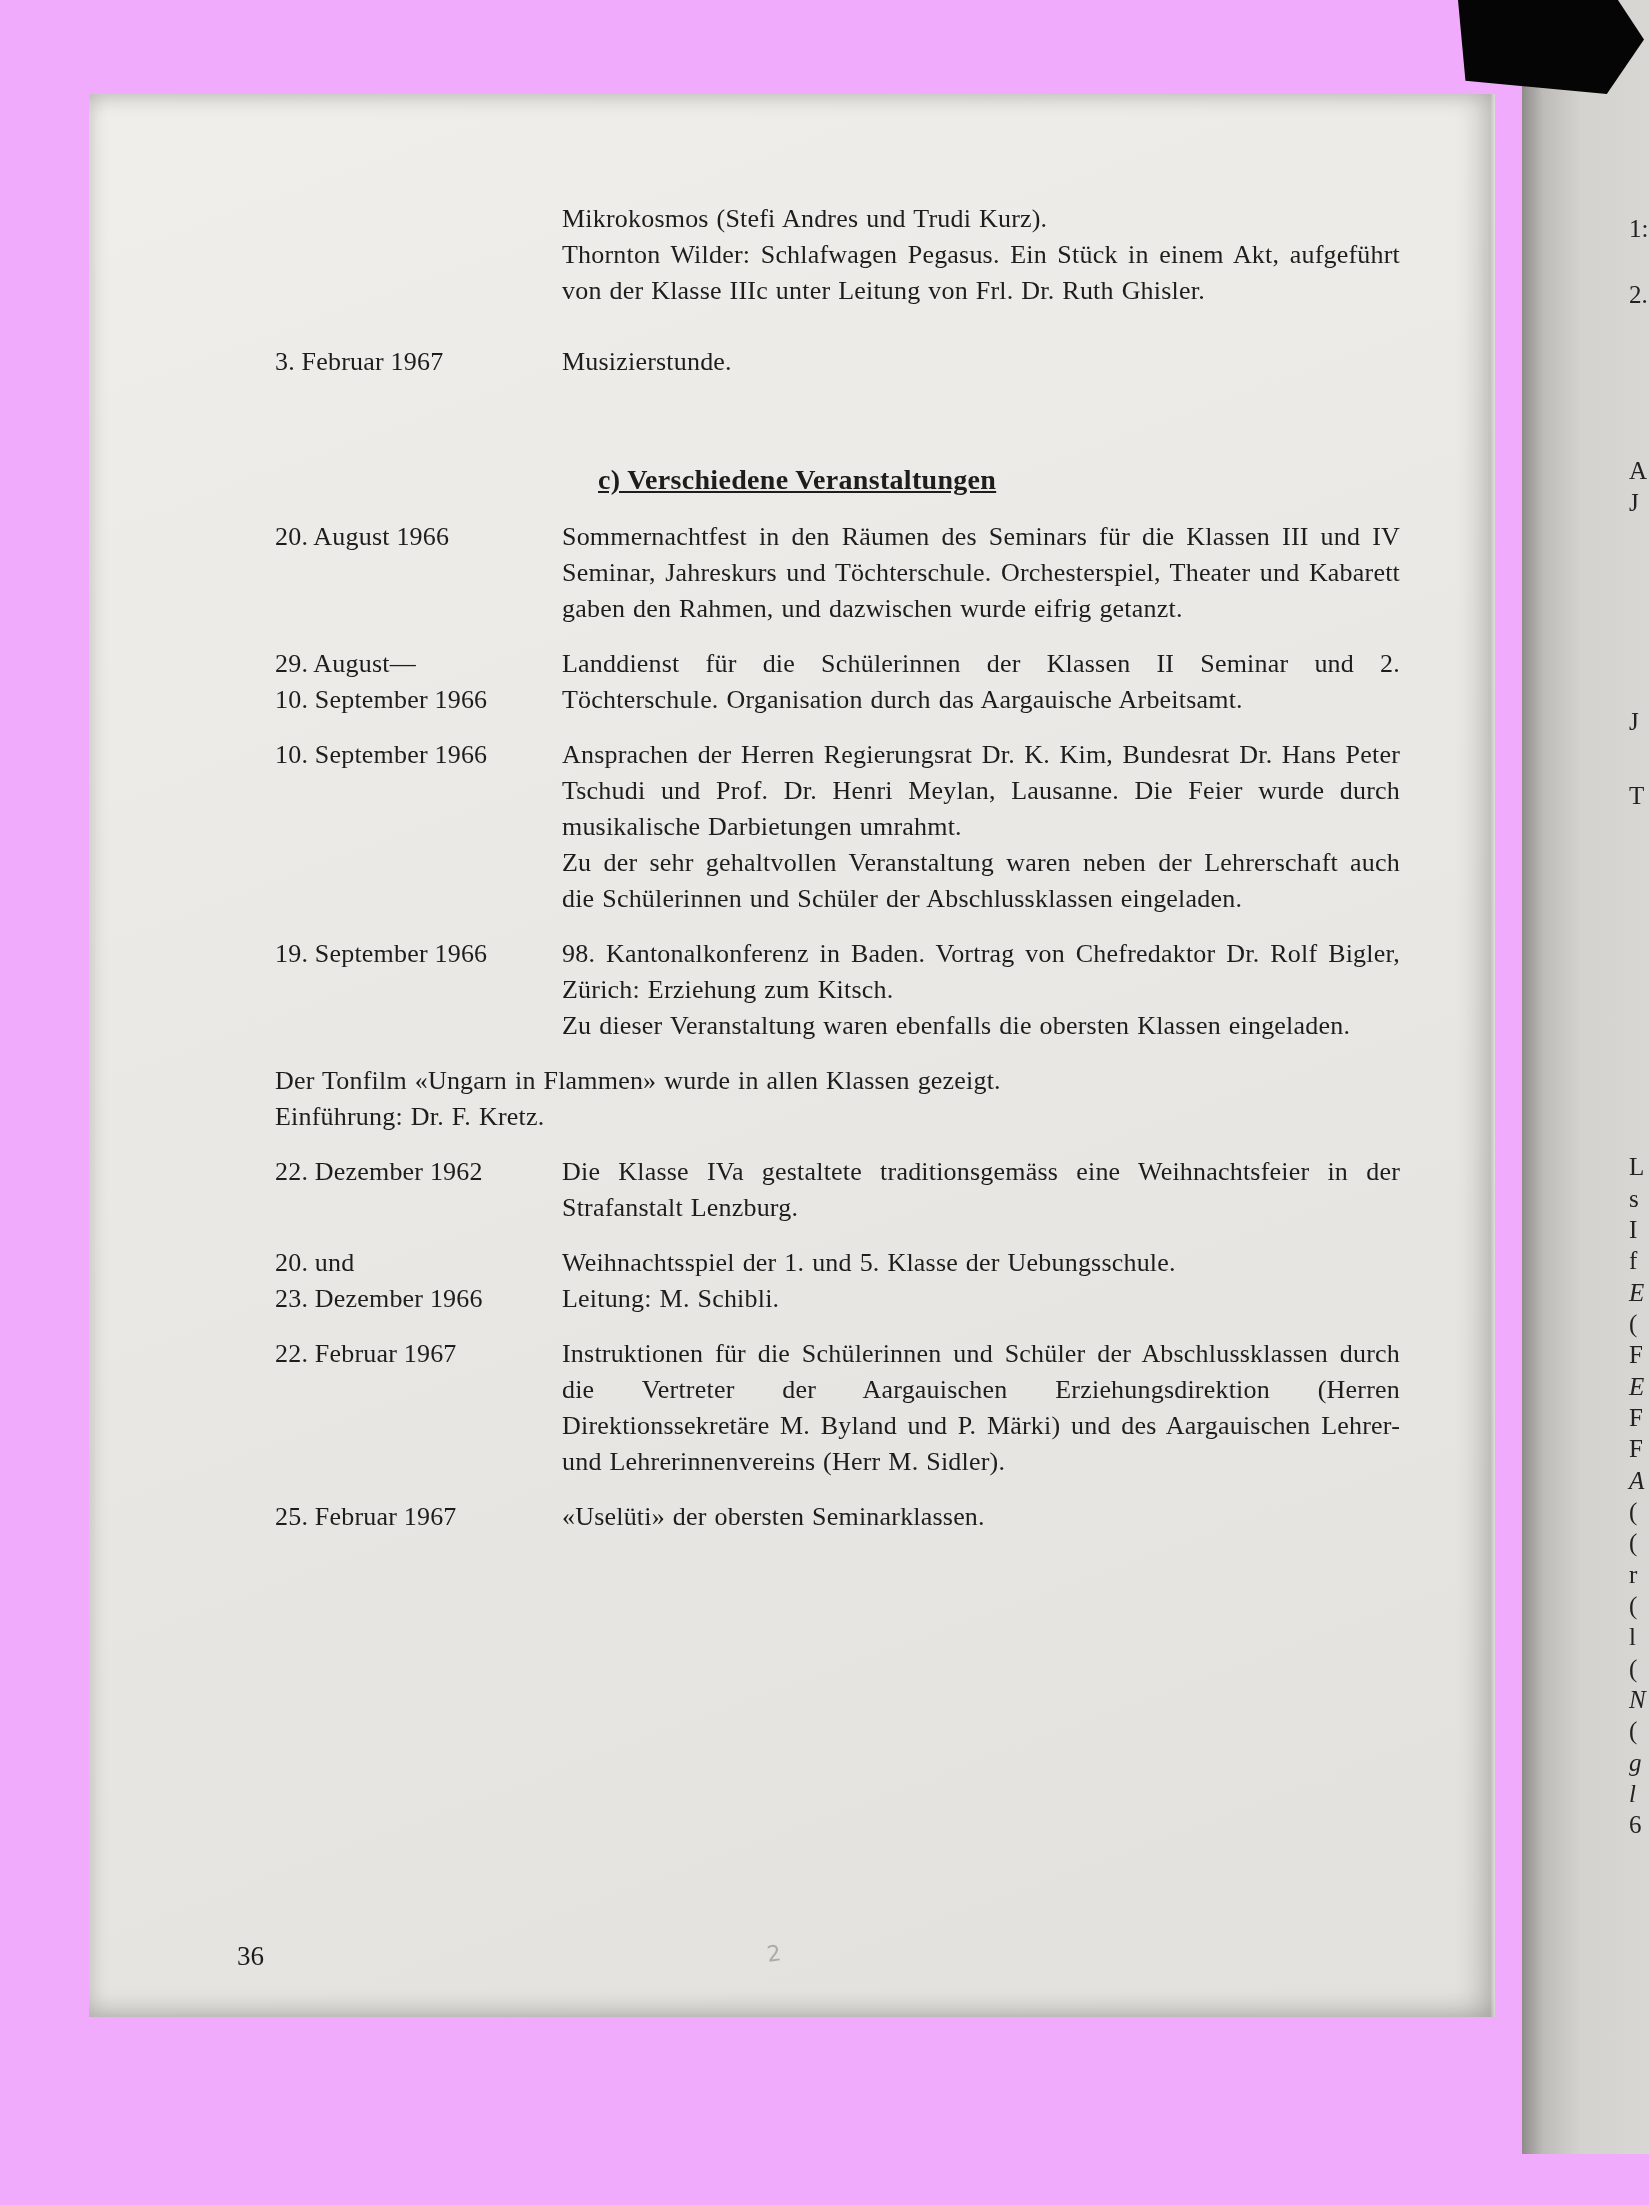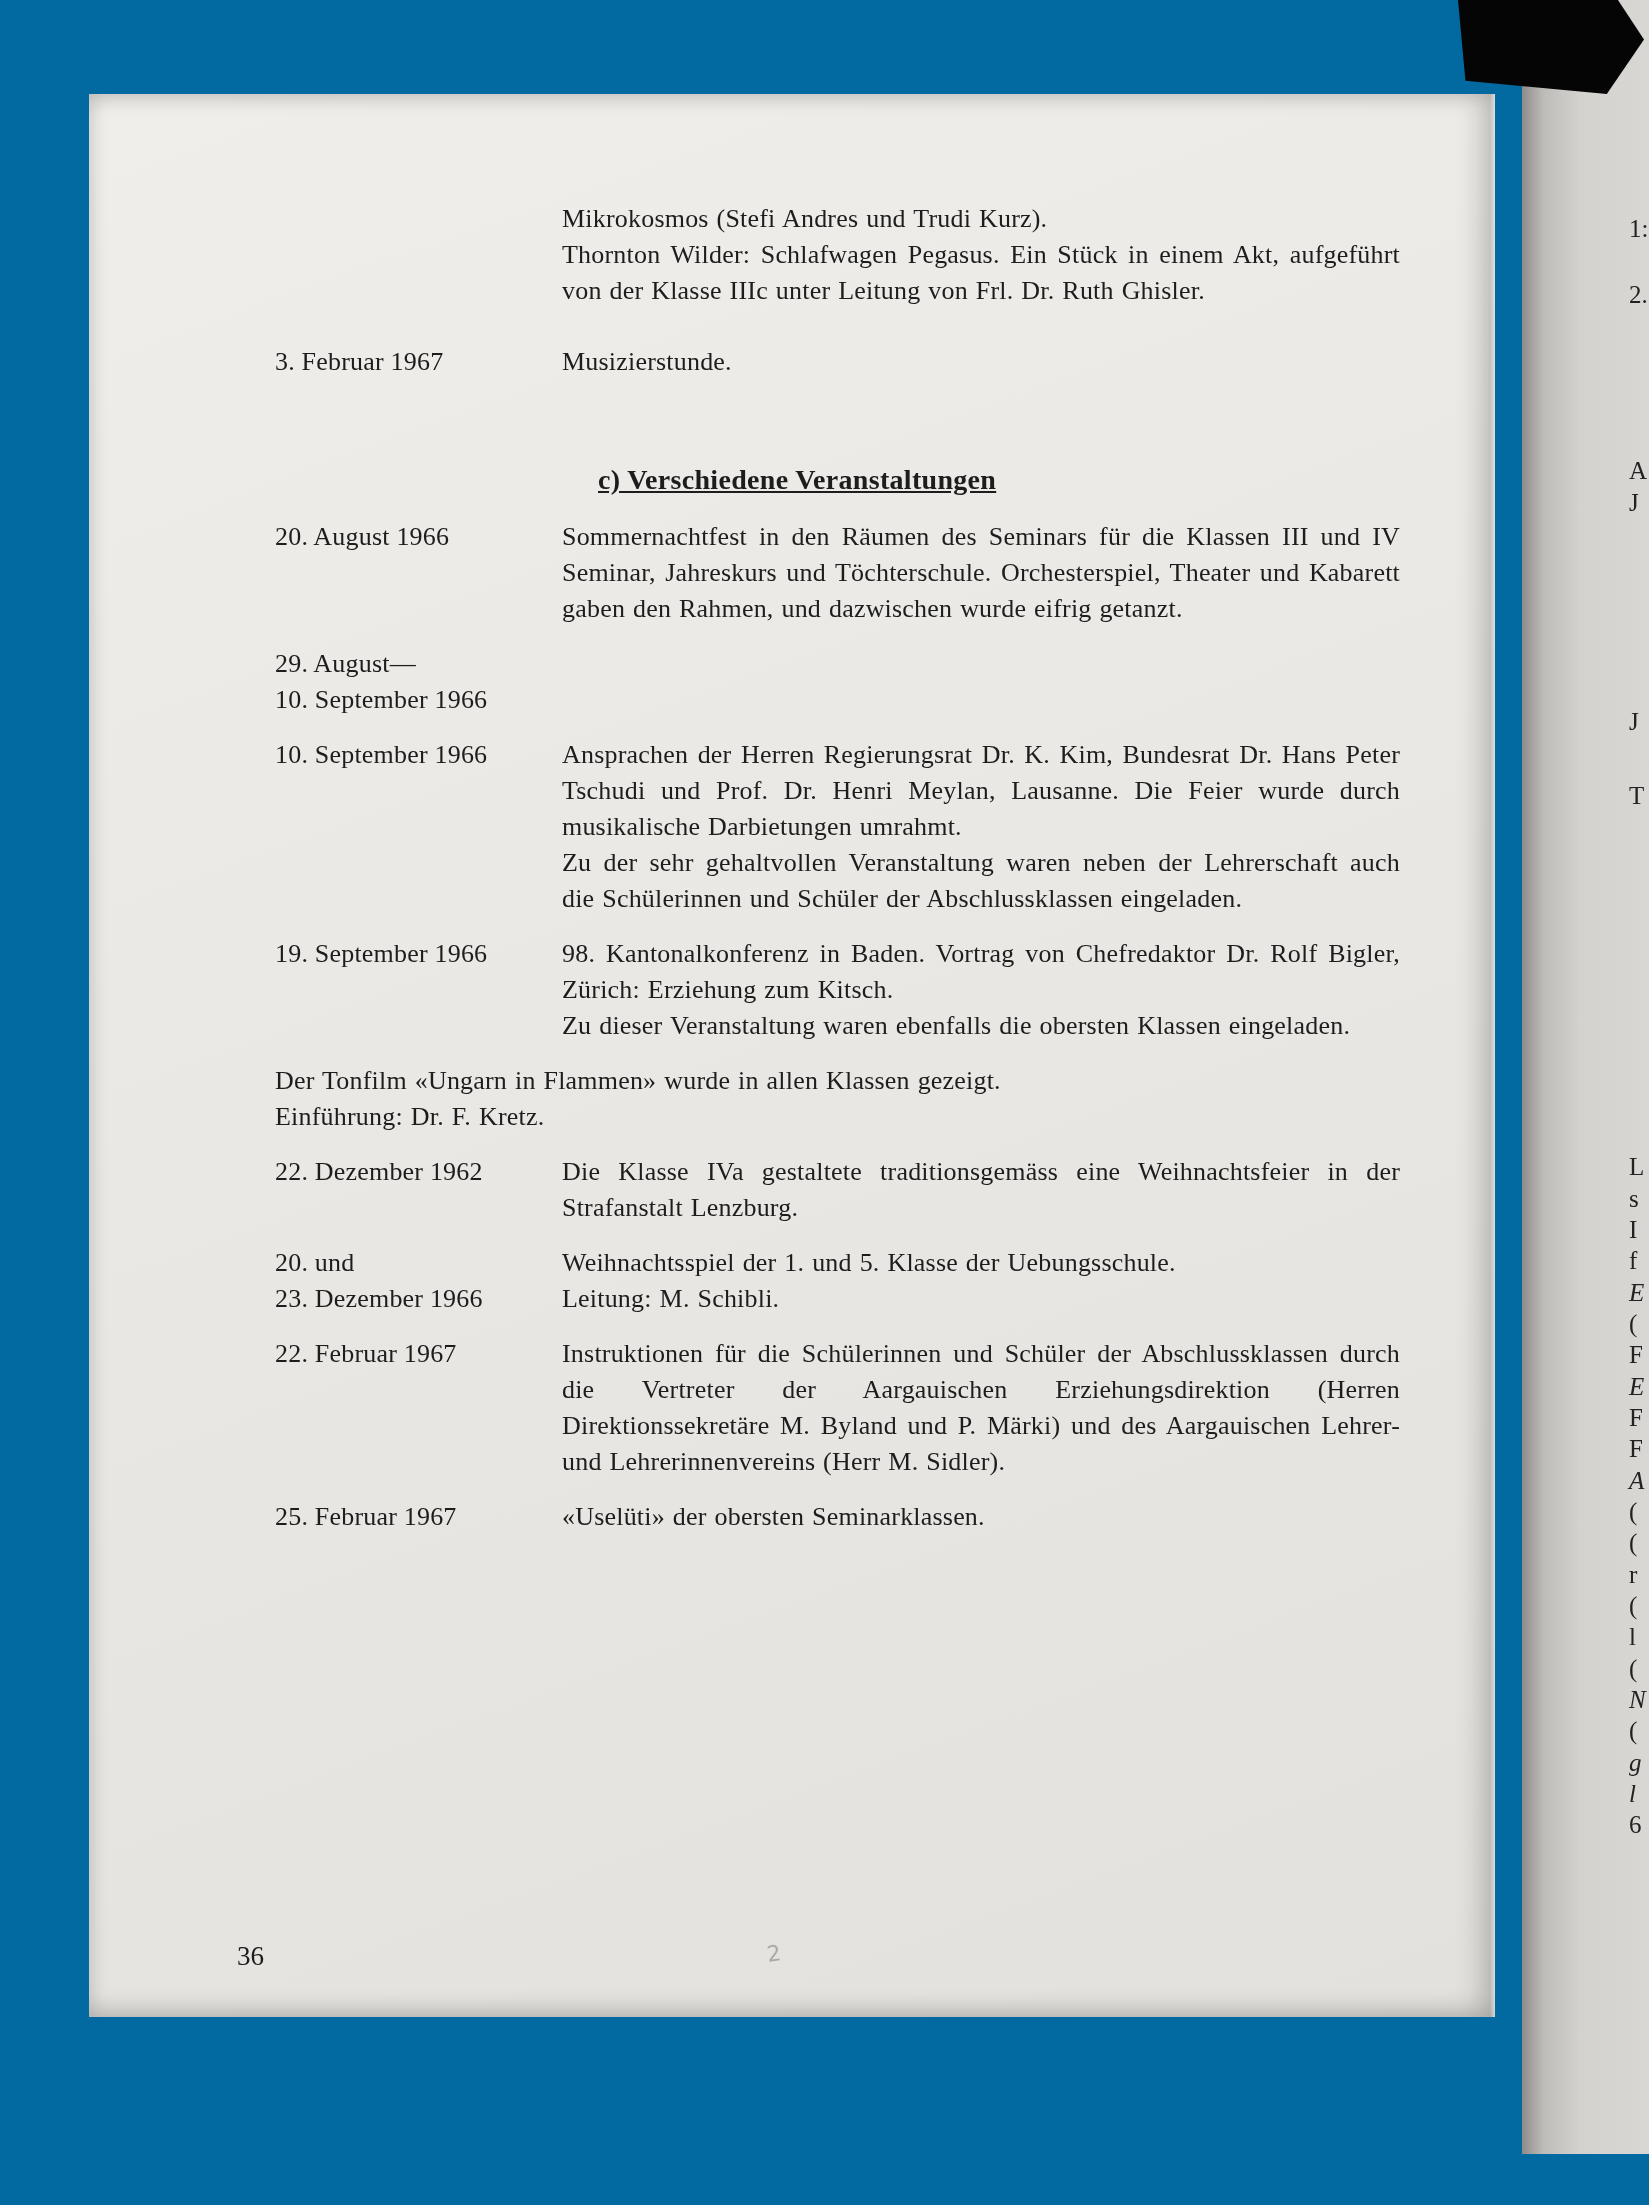--- a/index.html
+++ b/index.html
@@ -2,21 +2,21 @@
 <html lang="de" style="font-size:13px"><head>
 <meta charset="utf-8">
 <style>
   * { margin:0; padding:0; box-sizing:border-box; }
   html, body { width:1649px; height:2205px; }
   body {
     background:#0a0a0a;
     font-family:"Liberation Serif","DejaVu Serif",serif;
     overflow:hidden;
   }
-  .stage { position:relative; width:1649px; height:2205px; background:#0369a1; }
+  .stage { position:relative; width:1649px; height:2205px; background:#f0abfc; }
 
   
   .page {
     position:absolute; left:89px; top:94px; width:1406px; height:1923px;
     background:linear-gradient(160deg,#efeeea 0%,#e9e8e4 45%,#e2e1dd 100%);
     box-shadow: inset -16.5px 0 25px rgba(0,0,0,0.16),
                 inset 6.6px 0 16.5px rgba(0,0,0,0.05),
                 inset 0 -11.5px 21.4px rgba(0,0,0,0.08),
                 inset 0 8.2px 16.5px rgba(0,0,0,0.04);
     color:#1d1d1d;
@@ -104,20 +104,23 @@
             <div>20. August 1966</div>
           </div>
           <div class="text">
             <p>Sommernachtfest in den Räumen des Seminars für die Klassen III und IV Seminar, Jahreskurs und Töchterschule. Orchesterspiel, Theater und Kabarett gaben den Rahmen, und dazwischen wurde eifrig getanzt.</p>
           </div>
         </div>
         <div class="entry">
           <div class="date">
             <div>29. August—</div>
             <div>10. September 1966</div>
+          </div>
+          <div class="text">
+            <p>Landdienst für die Schülerinnen der Klassen II Seminar und 2. Töchterschule. Organisation durch das Aargauische Arbeitsamt.</p>
           </div>
         </div>
         <div class="entry">
           <div class="date">
             <div>10. September 1966</div>
           </div>
           <div class="text">
             <p>Ansprachen der Herren Regierungsrat Dr. K. Kim, Bundesrat Dr. Hans Peter Tschudi und Prof. Dr. Henri Meylan, Lausanne. Die Feier wurde durch musikalische Darbietungen umrahmt.</p>
             <p>Zu der sehr gehaltvollen Veranstaltung waren neben der Lehrerschaft auch die Schülerinnen und Schüler der Abschlussklassen eingeladen.</p>
           </div>

